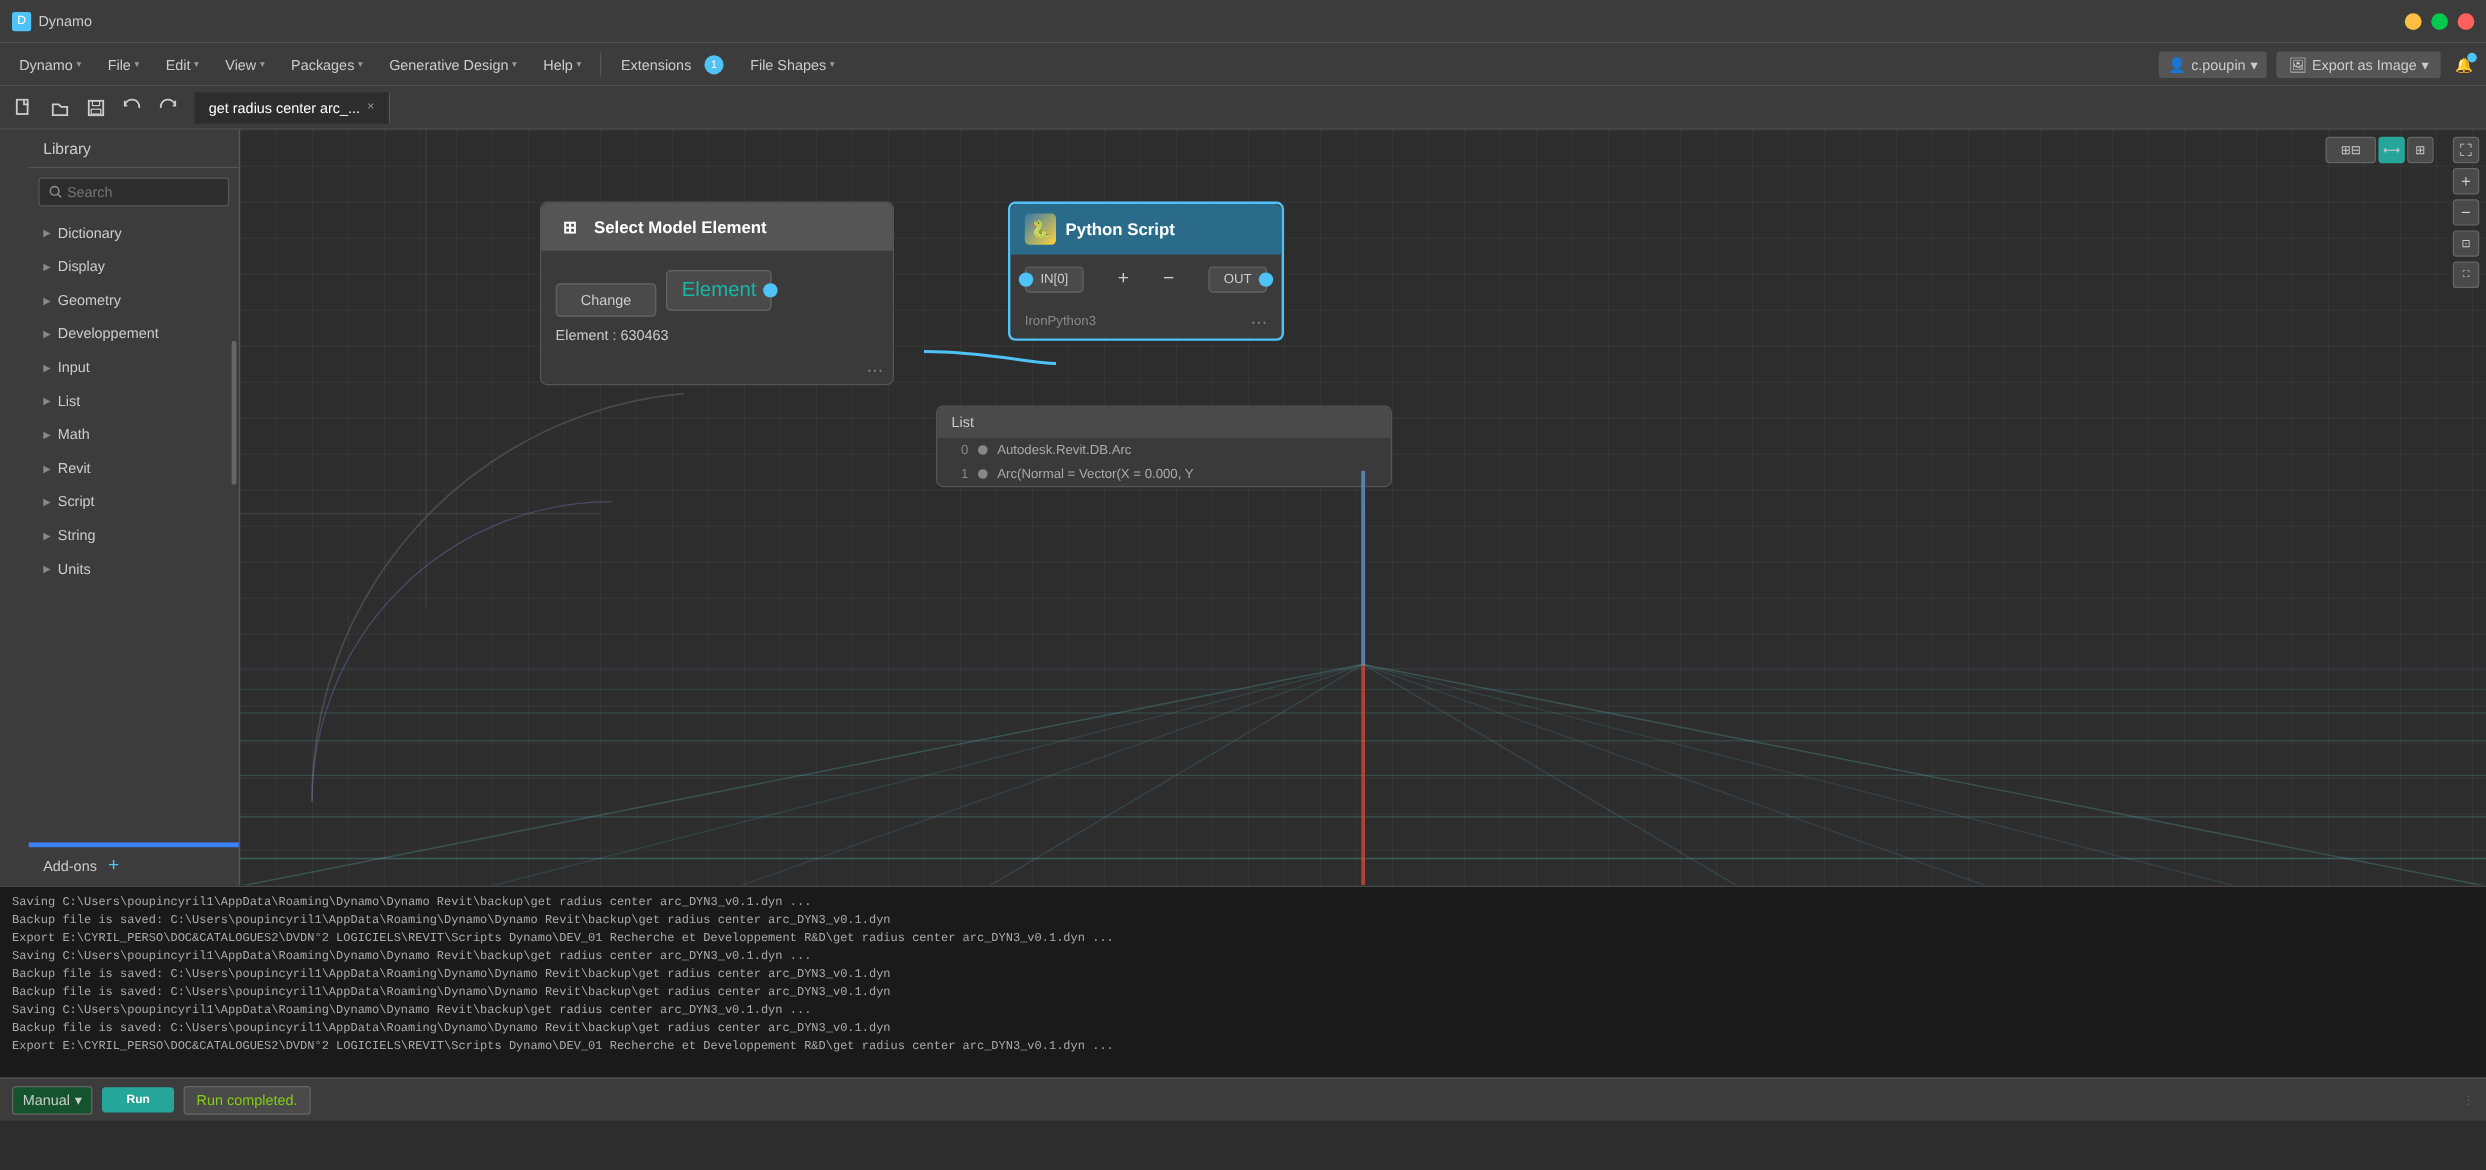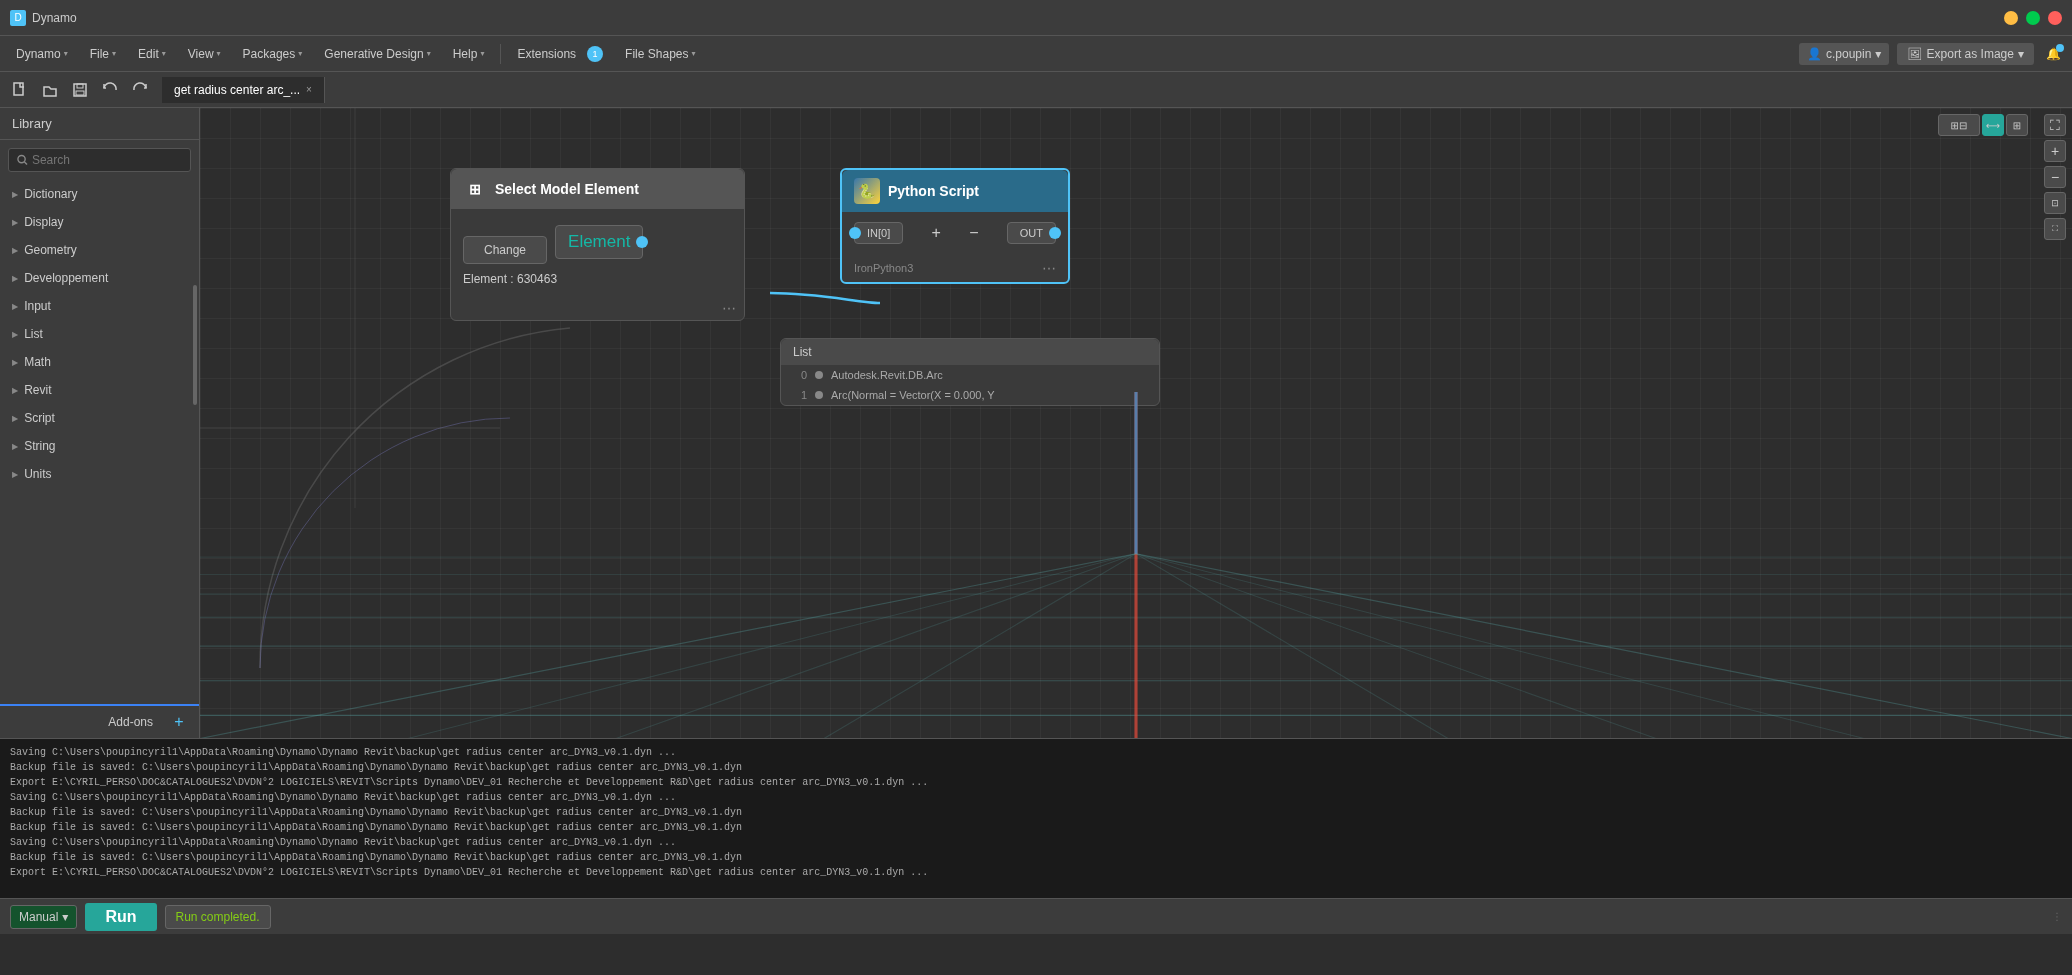--- a/index.html
+++ b/index.html
@@ -75,20 +75,21 @@
     }
 
     
     .sidebar {
       width: 200px;
       background: #3c3c3c;
       border-right: 1px solid #555;
       display: flex;
       flex-direction: column;
       flex-shrink: 0;
+      padding-left: 24px;
     }
     .sidebar-header { padding: 8px 12px; font-size: 13px; color: #ccc; border-bottom: 1px solid #555; }
     .search-box {
       margin: 8px;
       background: #2d2d2d;
       border: 1px solid #555;
       border-radius: 3px;
       display: flex;
       align-items: center;
       padding: 4px 8px;
@@ -99,21 +100,21 @@
     .sidebar-item {
       display: flex;
       align-items: center;
       padding: 7px 12px;
       cursor: pointer;
       color: #ccc;
       font-size: 12px;
       gap: 6px;
     }
     .sidebar-item .arrow { font-size: 8px; color: #888; }
-    .sidebar-footer { padding: 8px 12px; border-top: 2px solid #3b82f6; display: flex; align-items: center; gap: 18px; color: #ccc; cursor: pointer; justify-content: flex-end; }
+    .sidebar-footer { padding: 8px 12px; border-top: 4px solid #3b82f6; display: flex; align-items: center; gap: 6px; color: #ccc; cursor: pointer; }
     .add-btn { width: 16px; height: 16px; display: flex; align-items: center; justify-content: center; color: #4fc3f7; font-size: 16px; }
 
     
     .canvas-area {
       flex: 1;
       position: relative;
       background: #2d2d2d;
       overflow: hidden;
     }
     .grid-bg {
@@ -294,21 +295,21 @@
       display: flex;
       align-items: center;
       gap: 4px;
     }
     .run-btn {
       background: #26a69a;
       border: none;
       border-radius: 3px;
       padding: 5px 20px;
       color: white;
-      font-size: 16px;
+      font-size: 10px;
       cursor: pointer;
       font-weight: bold;
     }
     .status-badge {
       background: #4a4a4a;
       border: 1px solid #666;
       border-radius: 3px;
       padding: 4px 10px;
       color: #84cc16;
       font-size: 12px;

